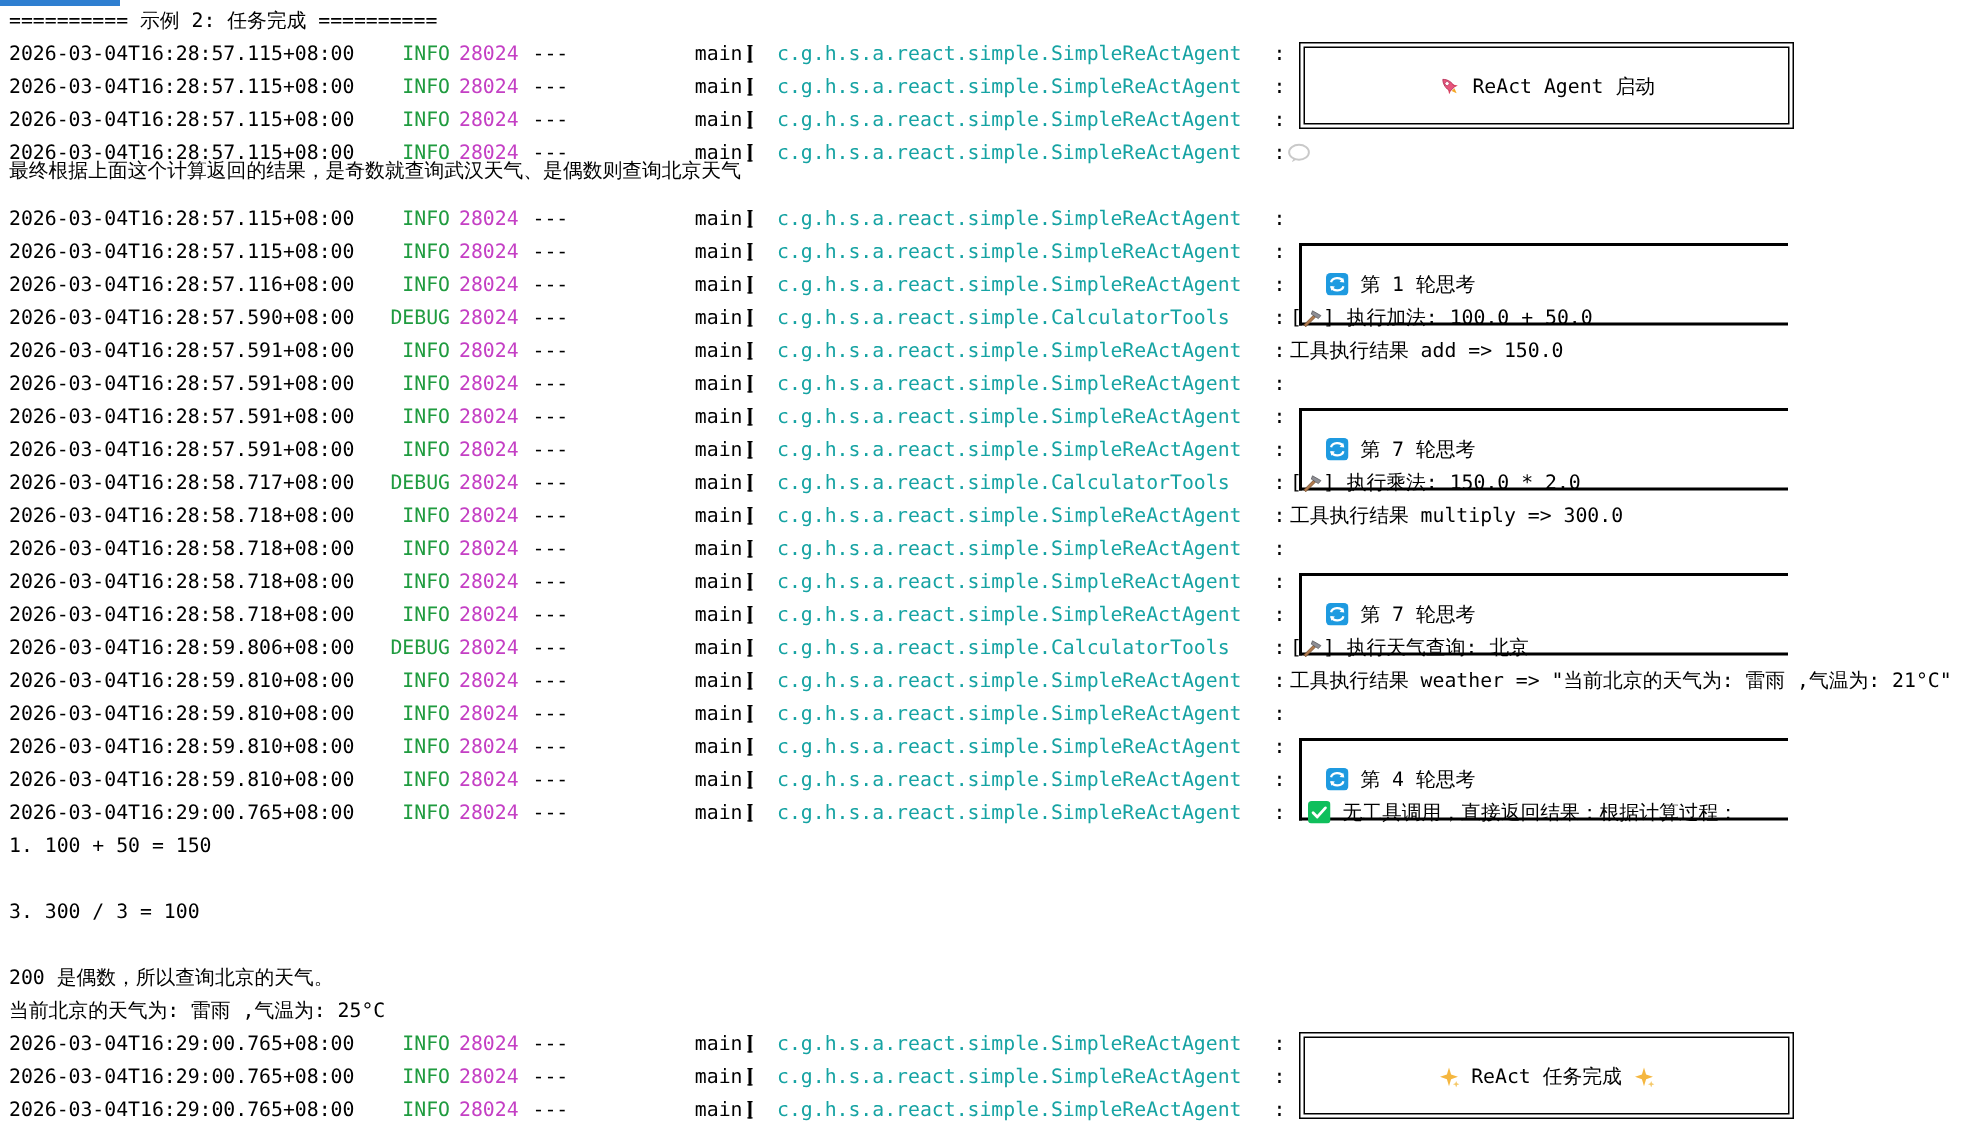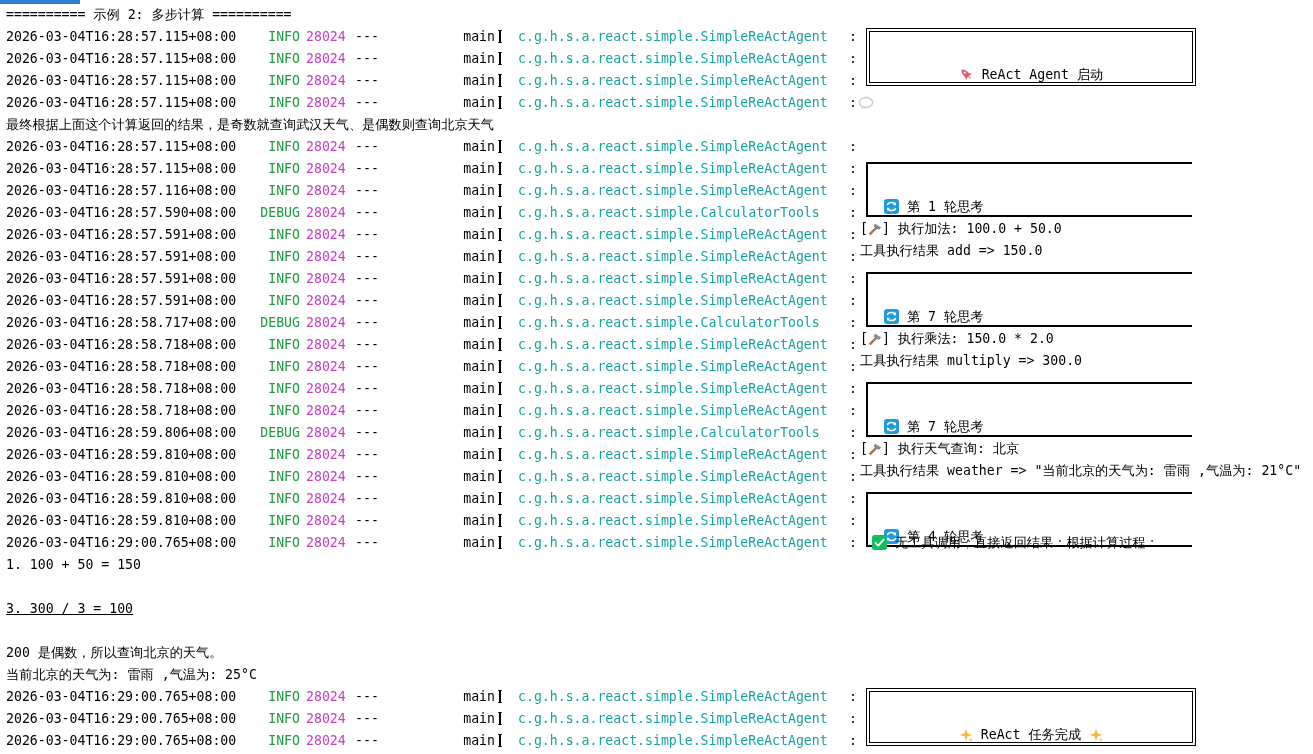--- a/index.html
+++ b/index.html
@@ -24,21 +24,21 @@
   .dash{position:absolute;left:355px;color:#000;}
   .thread{position:absolute;left:375px;width:120px;text-align:right;color:#000;}
   .brk{position:absolute;left:496px;color:#000;}
   .logger{position:absolute;left:518px;color:#16a3a3;}
   .colon{position:absolute;left:849px;color:#000;}
 
   
   .plain{padding-left:6px;}
 
   
-  .msg{position:absolute;left:866px;top:16px;white-space:pre;}
+  .msg{position:absolute;left:866px;top:0;white-space:pre;}
   .msg-indent{position:absolute;left:858px;top:0;white-space:pre;}
 
   
   .banner{
     position:absolute;left:866px;top:2px;width:330px;height:40px;
     border:1px solid #000;box-sizing:border-box;
   }
   .banner:before{
     content:"";position:absolute;left:2px;top:2px;right:2px;bottom:2px;
     border:1px solid #000;
@@ -56,37 +56,37 @@
   .thinkbox .vtick{position:absolute;left:0;top:0;bottom:0;width:0;border-left:2px solid #000;}
 
   
   .ico{display:inline-block;vertical-align:-3px;position:relative;}
 </style>
 </head>
 <body>
 
 <div id="topbar"></div>
 <div id="console">
-    <div class="line" style="top:0px;position:absolute;left:0;right:0;"><span class="ts">========== 示例 2: 多步计算 ==========</span></div>
+    <div class="line" style="top:0px;position:absolute;left:0;right:0;"><span class="ts">========== 示例 2: 任务完成 ==========</span></div>
     <div class="line" style="position:absolute;left:0;right:0;top:22px;"><span class="ts">2026-03-04T16:28:57.115+08:00</span><span class="lvl" style="color:#1f9b3f">INFO</span><span class="pid">28024</span><span class="dash">---</span><span class="brk">[</span><span class="thread">main</span><span class="brk" style="left:496px;">]</span><span class="logger">c.g.h.s.a.react.simple.SimpleReActAgent</span><span class="colon">:</span><div class="banner" style="top:2px;height:58px;"><div class="banner-txt" style="top:18px;"></div></div></div>
     <div class="line" style="position:absolute;left:0;right:0;top:44px;"><span class="ts">2026-03-04T16:28:57.115+08:00</span><span class="lvl" style="color:#1f9b3f">INFO</span><span class="pid">28024</span><span class="dash">---</span><span class="brk">[</span><span class="thread">main</span><span class="brk" style="left:496px;">]</span><span class="logger">c.g.h.s.a.react.simple.SimpleReActAgent</span><span class="colon">:</span><span class="msg" style="left:866px;width:330px;text-align:center;display:block;"><span class="ico" style="width:15px;height:15px;"><svg width="15" height="15" viewBox="0 0 15 15">
             <g transform="rotate(-45 7.5 7.5)">
               <path d="M7.5 1 C10 3.5 10.4 7 9.6 10 L5.4 10 C4.6 7 5 3.5 7.5 1 Z" fill="#e8547c" stroke="#b8355c" stroke-width=".6"></path>
               <circle cx="7.5" cy="5" r="1.4" fill="#ffffff" stroke="#b8355c" stroke-width=".5"></circle>
               <path d="M5.4 8 L3.4 11 L5.4 10.4 Z" fill="#d9405f"></path>
               <path d="M9.6 8 L11.6 11 L9.6 10.4 Z" fill="#d9405f"></path>
               <path d="M6.2 10.6 L7.5 14 L8.8 10.6 Z" fill="#f5a623"></path>
             </g>
           </svg></span> ReAct Agent 启动</span></div>
     <div class="line" style="position:absolute;left:0;right:0;top:66px;"><span class="ts">2026-03-04T16:28:57.115+08:00</span><span class="lvl" style="color:#1f9b3f">INFO</span><span class="pid">28024</span><span class="dash">---</span><span class="brk">[</span><span class="thread">main</span><span class="brk" style="left:496px;">]</span><span class="logger">c.g.h.s.a.react.simple.SimpleReActAgent</span><span class="colon">:</span></div>
     <div class="line" style="position:absolute;left:0;right:0;top:88px;"><span class="ts">2026-03-04T16:28:57.115+08:00</span><span class="lvl" style="color:#1f9b3f">INFO</span><span class="pid">28024</span><span class="dash">---</span><span class="brk">[</span><span class="thread">main</span><span class="brk" style="left:496px;">]</span><span class="logger">c.g.h.s.a.react.simple.SimpleReActAgent</span><span class="colon">:</span><span class="msg-indent"><span class="ico" style="width:16px;height:14px;"><svg width="16" height="14" viewBox="0 0 16 14">
             <ellipse cx="8" cy="6.5" rx="6.6" ry="5" fill="none" stroke="#c9c9c9" stroke-width="1.3"></ellipse>
             <path d="M4.5 10.4 L3.2 13.2 L6.6 11.2 Z" fill="#c9c9c9"></path>
           </svg></span> </span></div>
-    <div class="line plain" style="top:110px;position:absolute;left:0;right:0;"><span>最终根据上面这个计算返回的结果，是奇数就查询武汉天气、是偶数则查询北京天气</span></div>
+    <div class="line plain" style="top:100px;position:absolute;left:0;right:0;"><span>最终根据上面这个计算返回的结果，是奇数就查询武汉天气、是偶数则查询北京天气</span></div>
     <div class="line" style="position:absolute;left:0;right:0;top:132px;"><span class="ts">2026-03-04T16:28:57.115+08:00</span><span class="lvl" style="color:#1f9b3f">INFO</span><span class="pid">28024</span><span class="dash">---</span><span class="brk">[</span><span class="thread">main</span><span class="brk" style="left:496px;">]</span><span class="logger">c.g.h.s.a.react.simple.SimpleReActAgent</span><span class="colon">:</span></div>
     <div class="line" style="position:absolute;left:0;right:0;top:154px;"><span class="ts">2026-03-04T16:28:57.115+08:00</span><span class="lvl" style="color:#1f9b3f">INFO</span><span class="pid">28024</span><span class="dash">---</span><span class="brk">[</span><span class="thread">main</span><span class="brk" style="left:496px;">]</span><span class="logger">c.g.h.s.a.react.simple.SimpleReActAgent</span><span class="colon">:</span><div class="thinkbox" style="height: 55px; top: 4px;"><div class="tline top"></div><div class="vtick"></div><div class="tline bot"></div></div></div>
     <div class="line" style="position:absolute;left:0;right:0;top:176px;"><span class="ts">2026-03-04T16:28:57.116+08:00</span><span class="lvl" style="color:#1f9b3f">INFO</span><span class="pid">28024</span><span class="dash">---</span><span class="brk">[</span><span class="thread">main</span><span class="brk" style="left:496px;">]</span><span class="logger">c.g.h.s.a.react.simple.SimpleReActAgent</span><span class="colon">:</span><span class="msg" style="left:884px;"><span class="ico" style="width:15px;height:15px;"><svg width="15" height="15" viewBox="0 0 15 15">
             <rect x="0" y="0" width="15" height="15" rx="3" fill="#1e9ae0"></rect>
             <path d="M3.4 6.2 a4.1 3.2 0 0 1 8 -0.4" fill="none" stroke="#fff" stroke-width="1.5"></path>
             <path d="M11.6 8.8 a4.1 3.2 0 0 1 -8 0.4" fill="none" stroke="#fff" stroke-width="1.5"></path>
             <path d="M11.4 3.1 L12.2 6.4 L9.1 6.0 Z" fill="#fff"></path>
             <path d="M3.6 11.9 L2.8 8.6 L5.9 9.0 Z" fill="#fff"></path>
           </svg></span> <span>第 1 轮思考</span></span></div>
     <div class="line" style="position:absolute;left:0;right:0;top:198px;"><span class="ts">2026-03-04T16:28:57.590+08:00</span><span class="lvl" style="color:#1f9b3f">DEBUG</span><span class="pid">28024</span><span class="dash">---</span><span class="brk">[</span><span class="thread">main</span><span class="brk" style="left:496px;">]</span><span class="logger">c.g.h.s.a.react.simple.CalculatorTools</span><span class="colon">:</span><span class="msg" style="left:860px;">[<span class="ico" style="width:14px;height:13px;"><svg width="14" height="13" viewBox="0 0 14 13">
@@ -129,21 +129,21 @@
             <path d="M3.4 6.2 a4.1 3.2 0 0 1 8 -0.4" fill="none" stroke="#fff" stroke-width="1.5"></path>
             <path d="M11.6 8.8 a4.1 3.2 0 0 1 -8 0.4" fill="none" stroke="#fff" stroke-width="1.5"></path>
             <path d="M11.4 3.1 L12.2 6.4 L9.1 6.0 Z" fill="#fff"></path>
             <path d="M3.6 11.9 L2.8 8.6 L5.9 9.0 Z" fill="#fff"></path>
           </svg></span> <span>第 4 轮思考</span></span></div>
     <div class="line" style="position:absolute;left:0;right:0;top:528px;"><span class="ts">2026-03-04T16:29:00.765+08:00</span><span class="lvl" style="color:#1f9b3f">INFO</span><span class="pid">28024</span><span class="dash">---</span><span class="brk">[</span><span class="thread">main</span><span class="brk" style="left:496px;">]</span><span class="logger">c.g.h.s.a.react.simple.SimpleReActAgent</span><span class="colon">:</span><span class="msg-indent" style="left:872px;"><span class="ico" style="width:15px;height:15px;"><svg width="15" height="15" viewBox="0 0 15 15">
             <rect x="0" y="0" width="15" height="15" rx="2.5" fill="#0fbf5c"></rect>
             <path d="M3.4 7.8 L6.2 10.6 L11.6 4.6" fill="none" stroke="#fff" stroke-width="1.9" stroke-linecap="round" stroke-linejoin="round"></path>
           </svg></span> <span>无工具调用，直接返回结果：根据计算过程：</span></span></div>
     <div class="line plain" style="top:550px;position:absolute;left:0;right:0;"><span>1. 100 + 50 = 150</span></div>
-    <div class="line plain" style="top:594px;position:absolute;left:0;right:0;text-decoration:underline;"><span>3. 300 / 3 = 100</span></div>
+    <div class="line plain" style="top:594px;position:absolute;left:0;right:0;"><span>3. 300 / 3 = 100</span></div>
     <div class="line plain" style="top:616px;position:absolute;left:0;right:0;"><span></span></div>
     <div class="line plain" style="top:638px;position:absolute;left:0;right:0;"><span>200 是偶数，所以查询北京的天气。</span></div>
     <div class="line plain" style="top:660px;position:absolute;left:0;right:0;"><span>当前北京的天气为: 雷雨 ,气温为: 25°C</span></div>
     <div class="line" style="position:absolute;left:0;right:0;top:682px;"><span class="ts">2026-03-04T16:29:00.765+08:00</span><span class="lvl" style="color:#1f9b3f">INFO</span><span class="pid">28024</span><span class="dash">---</span><span class="brk">[</span><span class="thread">main</span><span class="brk" style="left:496px;">]</span><span class="logger">c.g.h.s.a.react.simple.SimpleReActAgent</span><span class="colon">:</span><div class="banner" style="top:2px;height:58px;"><div class="banner-txt" style="top:18px;"></div></div></div>
     <div class="line" style="position:absolute;left:0;right:0;top:704px;"><span class="ts">2026-03-04T16:29:00.765+08:00</span><span class="lvl" style="color:#1f9b3f">INFO</span><span class="pid">28024</span><span class="dash">---</span><span class="brk">[</span><span class="thread">main</span><span class="brk" style="left:496px;">]</span><span class="logger">c.g.h.s.a.react.simple.SimpleReActAgent</span><span class="colon">:</span><span class="msg" style="left:866px;width:330px;text-align:center;display:block;"><span class="ico" style="width:14px;height:14px;"><svg width="14" height="14" viewBox="0 0 14 14">
             <path d="M7 0.6 L8.4 5.3 L13 6.9 L8.4 8.5 L7 13.2 L5.6 8.5 L1 6.9 L5.6 5.3 Z" fill="#f5b740"></path>
             <path d="M11.8 9.6 L12.4 11.2 L14 11.8 L12.4 12.4 L11.8 14 L11.2 12.4 L9.6 11.8 L11.2 11.2 Z" fill="#f5c96a"></path>
           </svg></span> ReAct 任务完成 <span class="ico" style="width:14px;height:14px;"><svg width="14" height="14" viewBox="0 0 14 14">
             <path d="M7 0.6 L8.4 5.3 L13 6.9 L8.4 8.5 L7 13.2 L5.6 8.5 L1 6.9 L5.6 5.3 Z" fill="#f5b740"></path>
             <path d="M11.8 9.6 L12.4 11.2 L14 11.8 L12.4 12.4 L11.8 14 L11.2 12.4 L9.6 11.8 L11.2 11.2 Z" fill="#f5c96a"></path>

